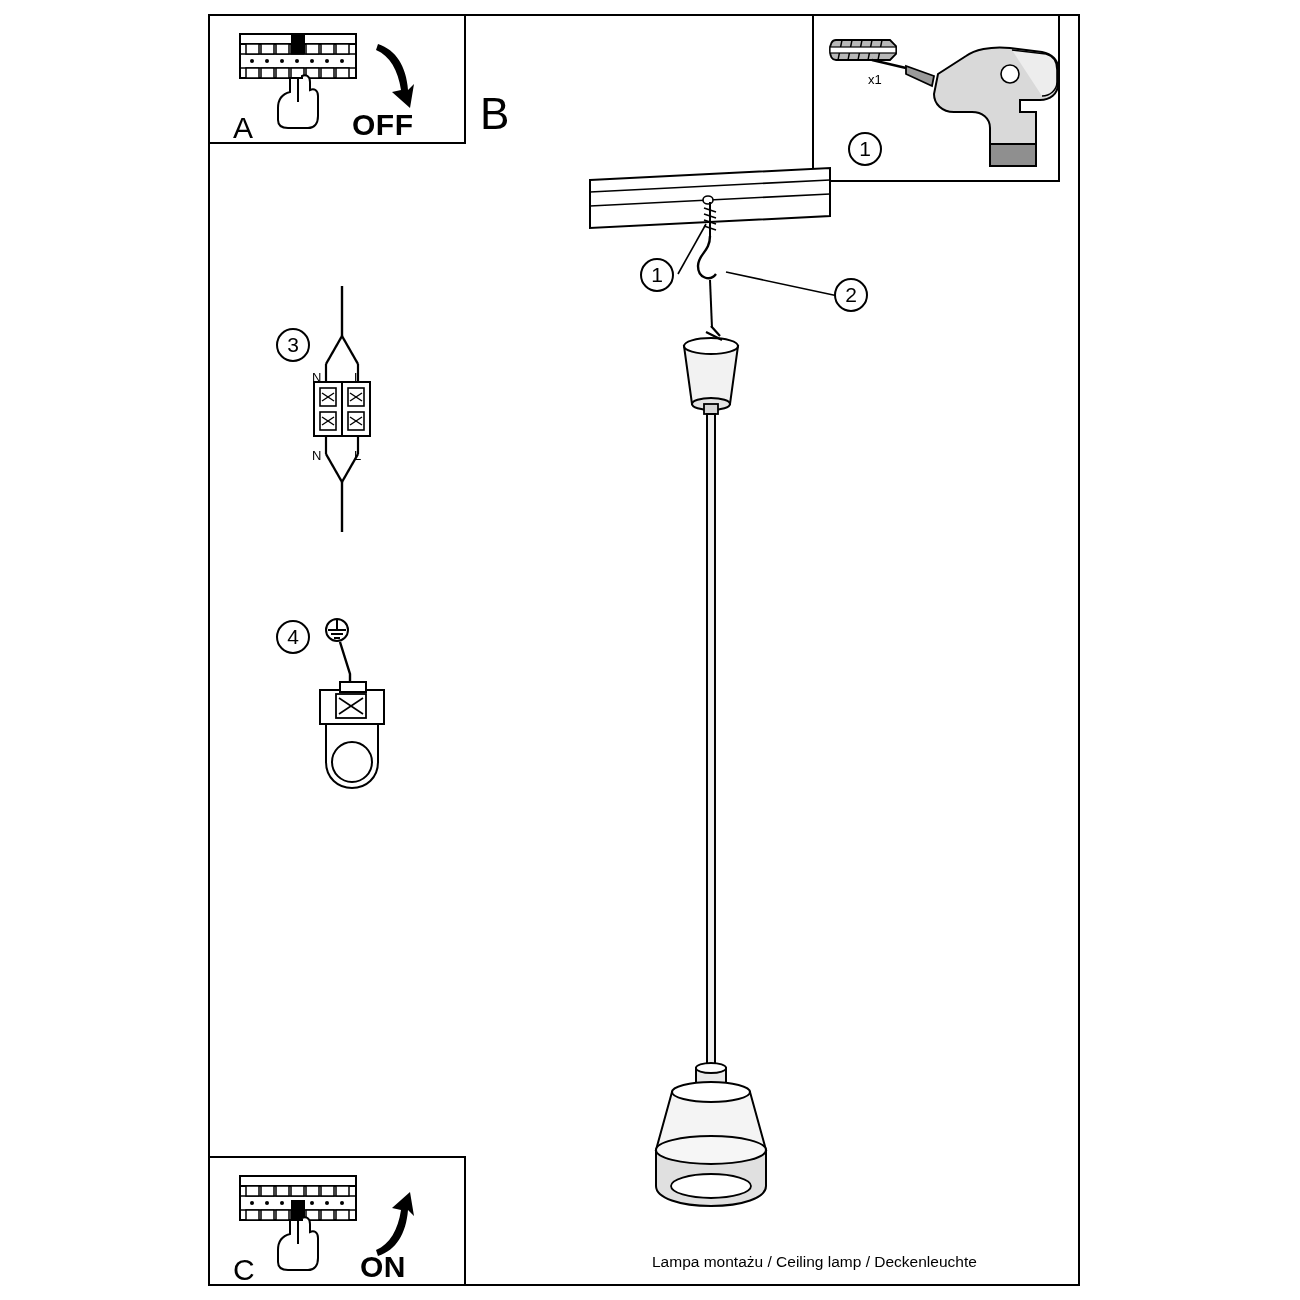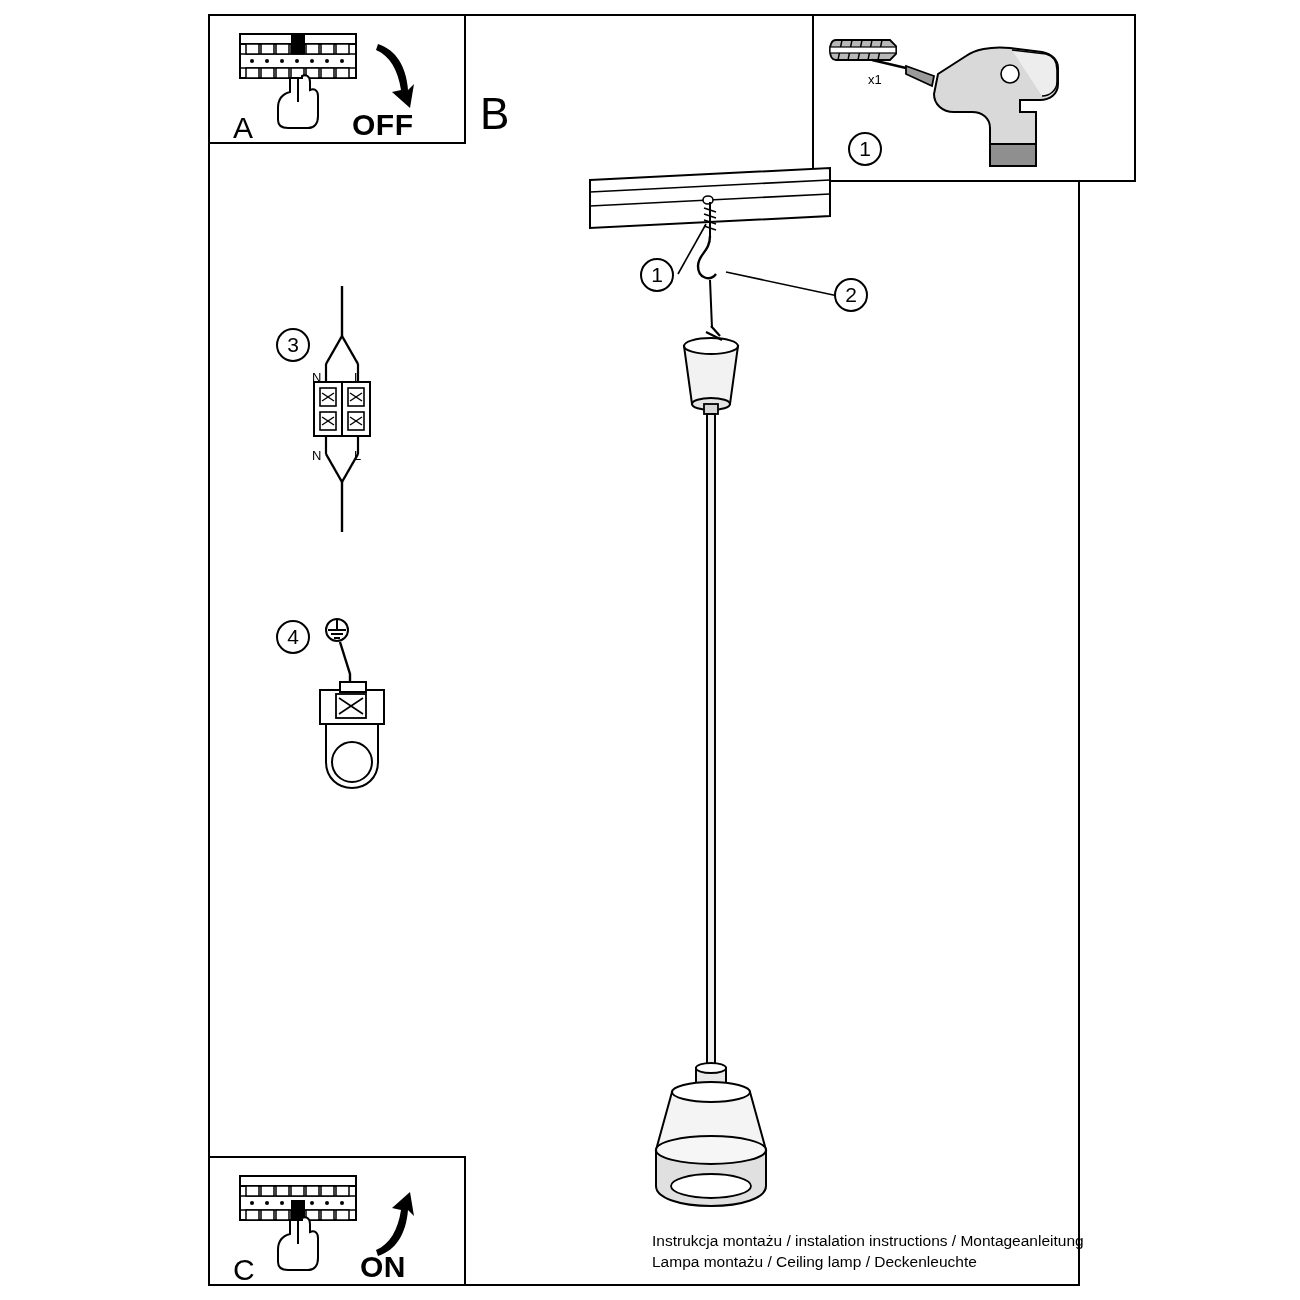--- a/index.html
+++ b/index.html
@@ -132,21 +132,21 @@
         <path d="M168 28 C186 34 196 50 198 74 L204 68 L200 92 L182 76 L191 74
                  C188 54 180 40 166 34 Z"></path>
       </g>
     </svg>
     <span class="letter" style="left:23px; top:97px;">A</span>
     <span class="word" style="left:142px; top:92px;">OFF</span>
   </div>
 
   <span class="letter big" style="left:480px; top:92px;">B</span>
 
-  <div class="panel" style="left:812px; top:14px; width:324px; height:168px;">
+  <div class="panel" style="left:812px; top:14px; width:248px; height:168px;">
     <svg width="264" height="164" viewBox="0 0 264 164">
 
       <g>
         <path d="M22 24 L76 24 L82 30 L82 38 L76 44 L22 44 C18 44 16 40 16 34 C16 28 18 24 22 24 Z" fill="#b8b8b8" stroke="#000" stroke-width="1.8"></path>
         <g stroke="#000" stroke-width="1.4">
           <line x1="28" y1="24" x2="24" y2="44"></line>
             <line x1="38" y1="24" x2="34" y2="44"></line>
           <line x1="48" y1="24" x2="44" y2="44"></line>
             <line x1="58" y1="24" x2="54" y2="44"></line>
           <line x1="68" y1="24" x2="64" y2="44"></line>
@@ -355,16 +355,15 @@
     </svg>
   </div>
 
   <div class="step" style="left:640px; top:258px;">
     <span>1</span>
   </div>
   <div class="step" style="left:834px; top:278px;">
     <span>2</span>
   </div>
 
-  <div class="caption" style="left:652px; top:1230px;">Instrukcja montażu / instalation instructions / Montageanleitung</div>
   <div class="caption" style="left:652px; top:1251px;">Lampa montażu / Ceiling lamp / Deckenleuchte</div>
 
 </div>
 
 </body></html>

